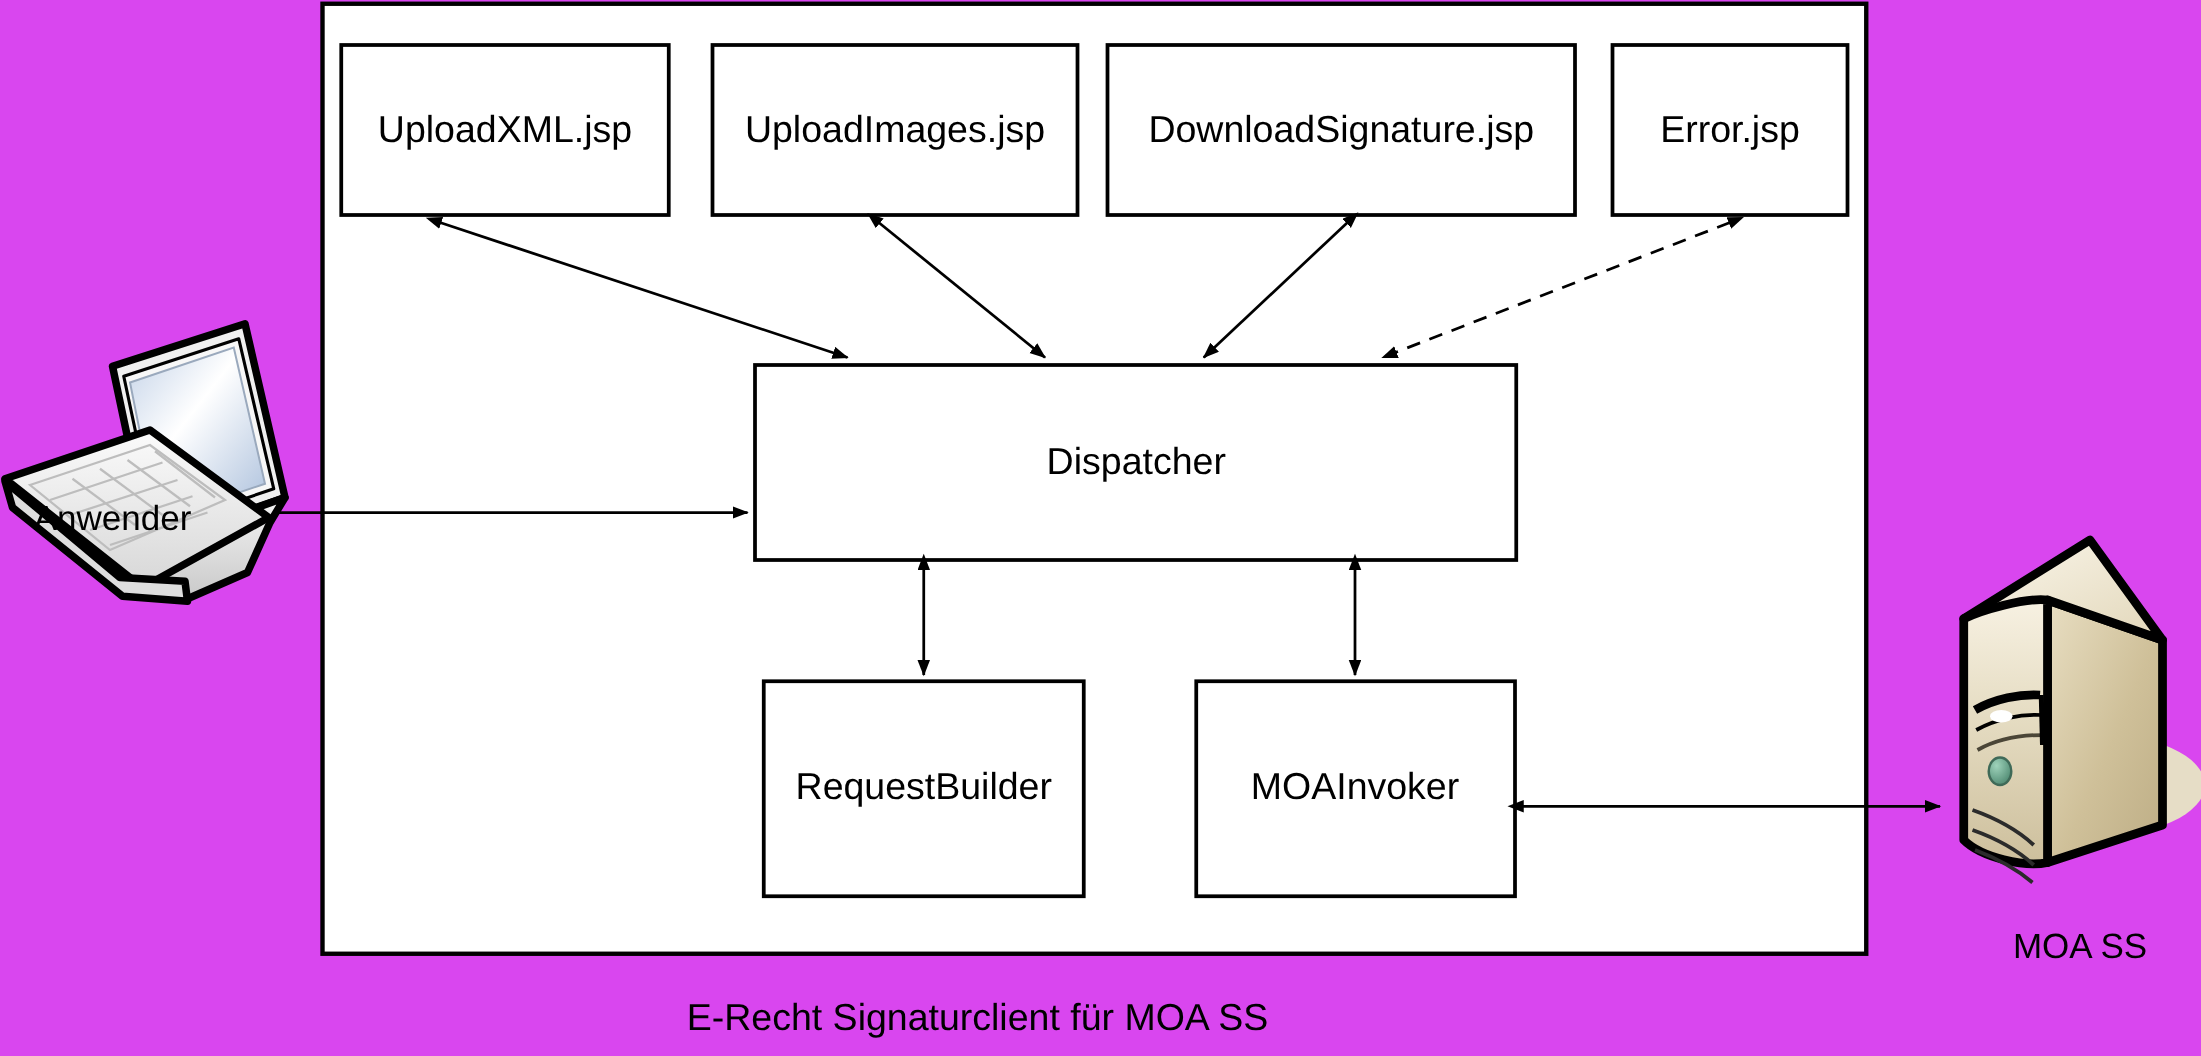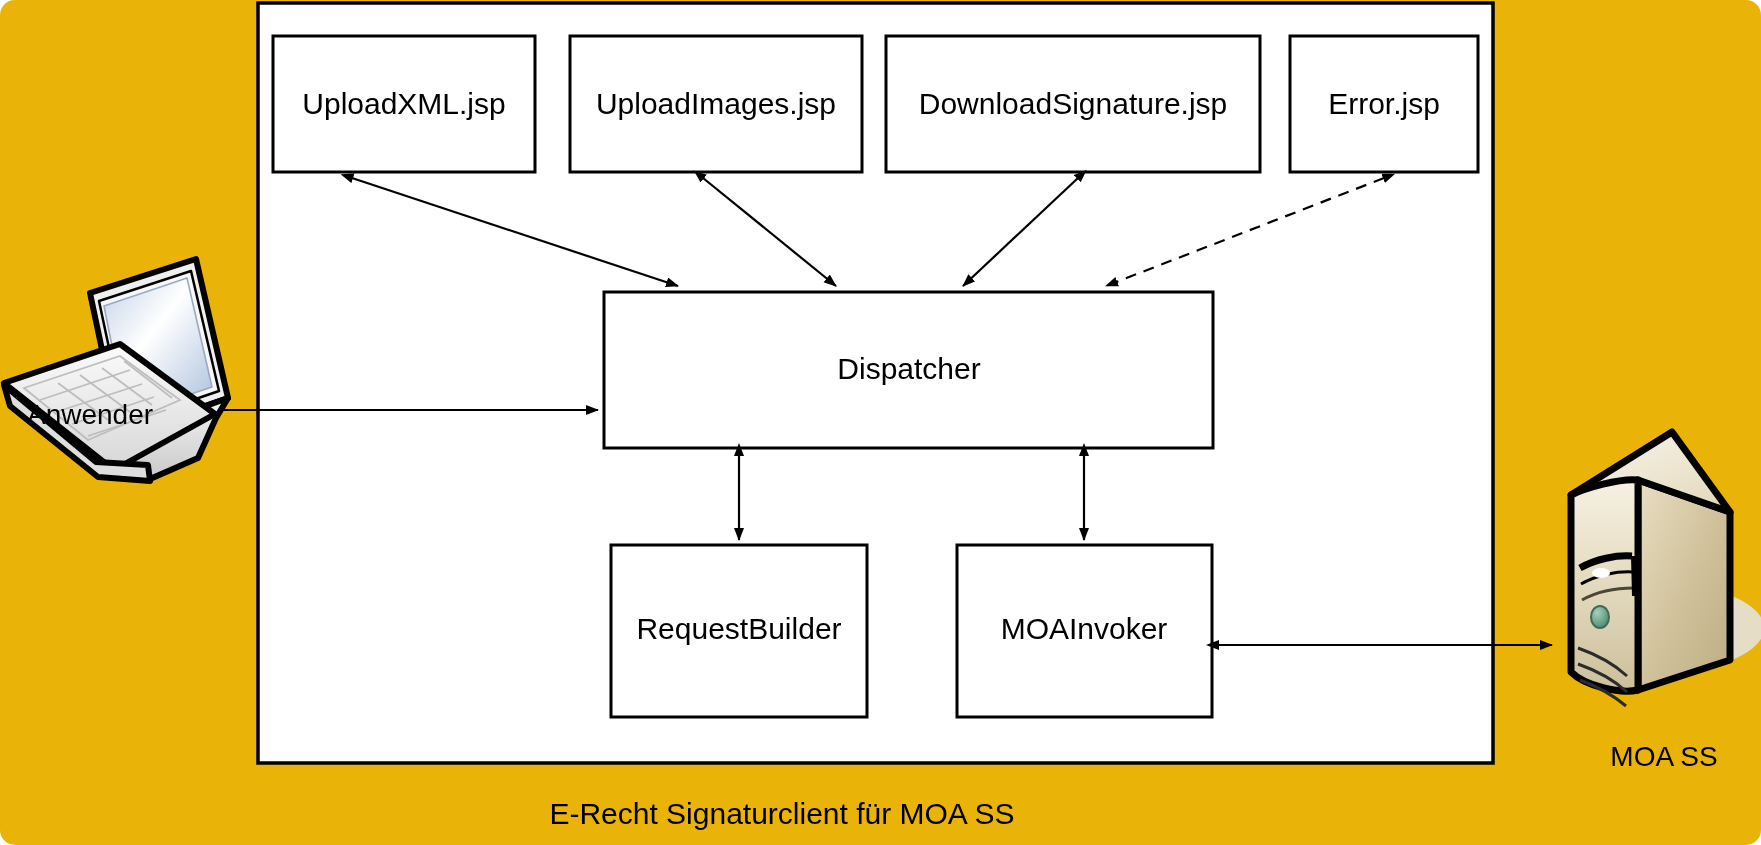--- a/index.html
+++ b/index.html
@@ -9,22 +9,21 @@
   }
   body {
     font-family: "Liberation Sans", sans-serif;
     color: #000000;
   }
   #stage {
     position: relative;
     width: 1761px;
     height: 845px;
     overflow: hidden;
-    background: #eab308;
-    border-radius: 15px;
+    background: #d946ef;
   }
   #diagram-svg {
     position: absolute;
     left: 0;
     top: 0;
     width: 1761px;
     height: 845px;
   }
   .node-label {
     font-family: "Liberation Sans", sans-serif;

